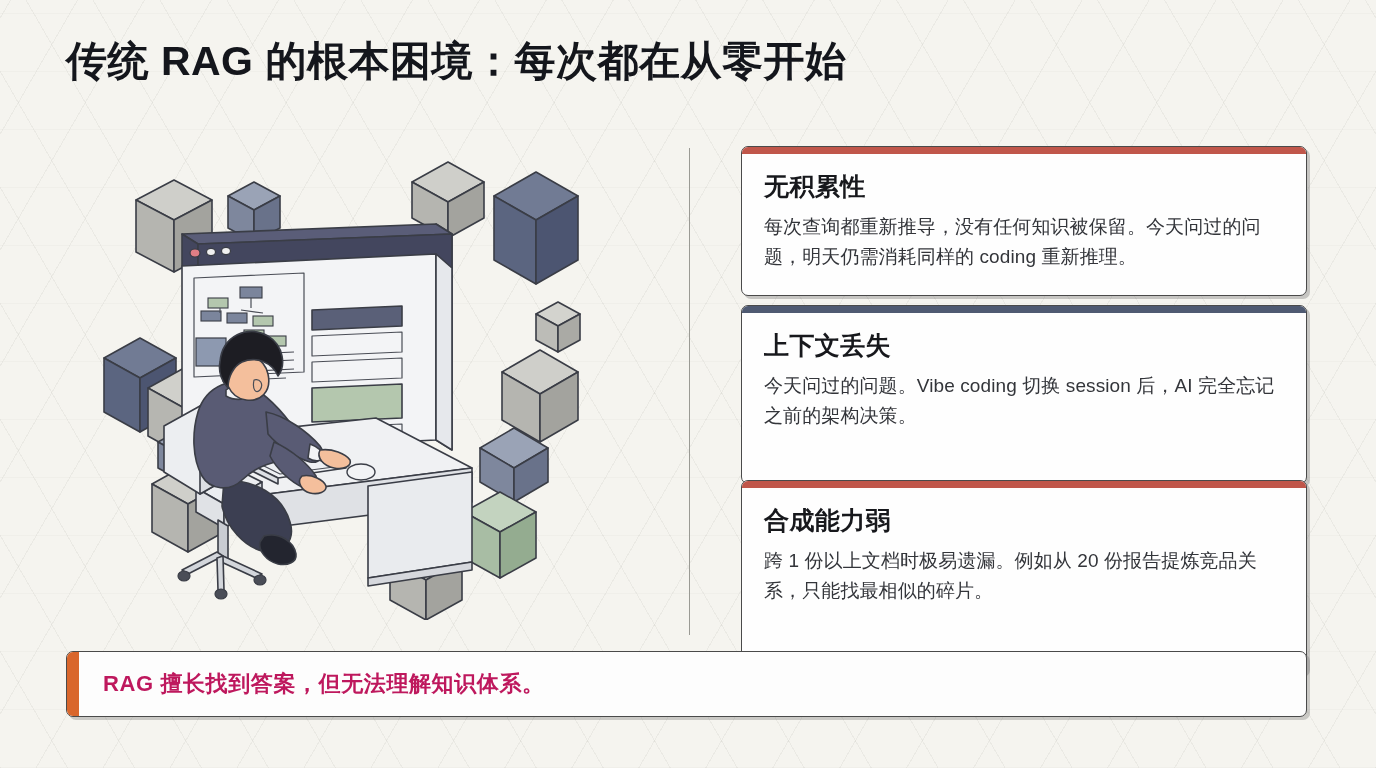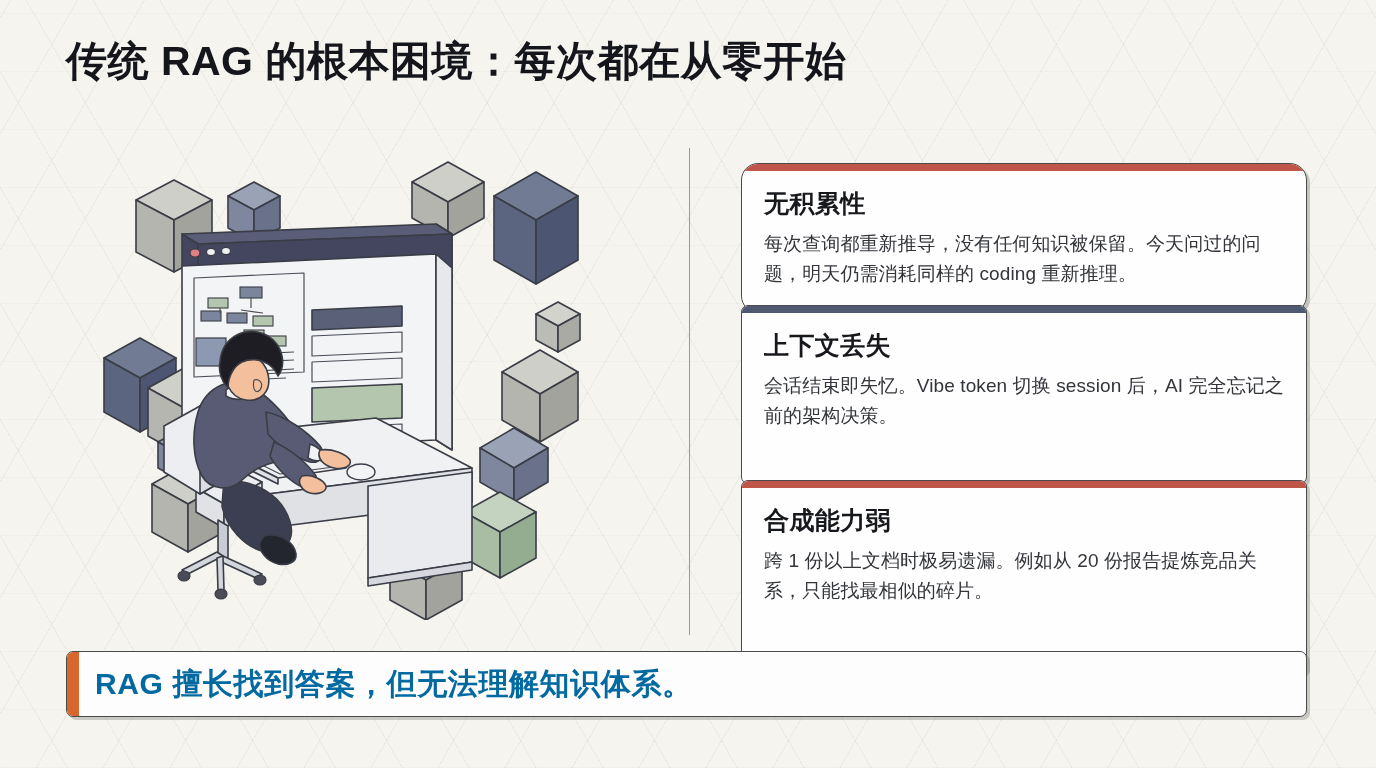--- a/index.html
+++ b/index.html
@@ -81,21 +81,21 @@
     letter-spacing: 0.4px;
     margin-bottom: 9px;
   }
   .card-desc {
     font-size: 19px;
     line-height: 1.58;
     color: #33353a;
     letter-spacing: 0.1px;
   }
 
-  #card-0 { top: 163px; height: 150px; border-radius: 17px; }
+  #card-0 { top: 146px; height: 150px; }
   #card-1 { top: 305px; height: 179px; }
   #card-2 { top: 480px; height: 194px; }
 
   
   #banner {
     position: absolute;
     left: 66px;
     top: 651px;
     width: 1241px;
     height: 66px;
@@ -107,25 +107,25 @@
     align-items: center;
     overflow: hidden;
     box-shadow: 3px 3px 0 rgba(90,90,90,0.28);
   }
   #banner-accent {
     width: 12px;
     height: 100%;
     flex: 0 0 auto;
   }
   #banner-text {
-    font-size: 30px;
+    font-size: 22px;
     font-weight: 700;
-    color: #0369a1;
+    color: #be185d;
     letter-spacing: 0.6px;
-    padding-left: 16px;
+    padding-left: 24px;
   }
 </style>
 </head>
 <body>
 
 <div id="slide" style="background-color: rgb(245, 244, 239);">
 
   <div id="page-title" style="color: rgb(20, 22, 28);">传统 RAG 的根本困境：每次都在从零开始</div>
 
   <div id="divider"></div>
@@ -319,21 +319,21 @@
     <div class="card-body">
       <div class="card-title">无积累性</div>
       <div class="card-desc">每次查询都重新推导，没有任何知识被保留。今天问过的问题，明天仍需消耗同样的 coding 重新推理。</div>
     </div>
   </div>
 
   <div class="card" id="card-1">
     <div class="card-accent" style="background:#4f5a72"></div>
     <div class="card-body">
       <div class="card-title">上下文丢失</div>
-      <div class="card-desc">会话结束即失忆。Vibe token 切换 session 后，AI 完全忘记之前的架构决策。</div>
+      <div class="card-desc">今天问过的问题。Vibe coding 切换 session 后，AI 完全忘记之前的架构决策。</div>
     </div>
   </div>
 
   <div class="card" id="card-2">
     <div class="card-accent" style="background:#c0564a"></div>
     <div class="card-body">
       <div class="card-title">合成能力弱</div>
       <div class="card-desc">跨 1 份以上文档时极易遗漏。例如从 20 份报告提炼竞品关系，只能找最相似的碎片。</div>
     </div>
   </div>

